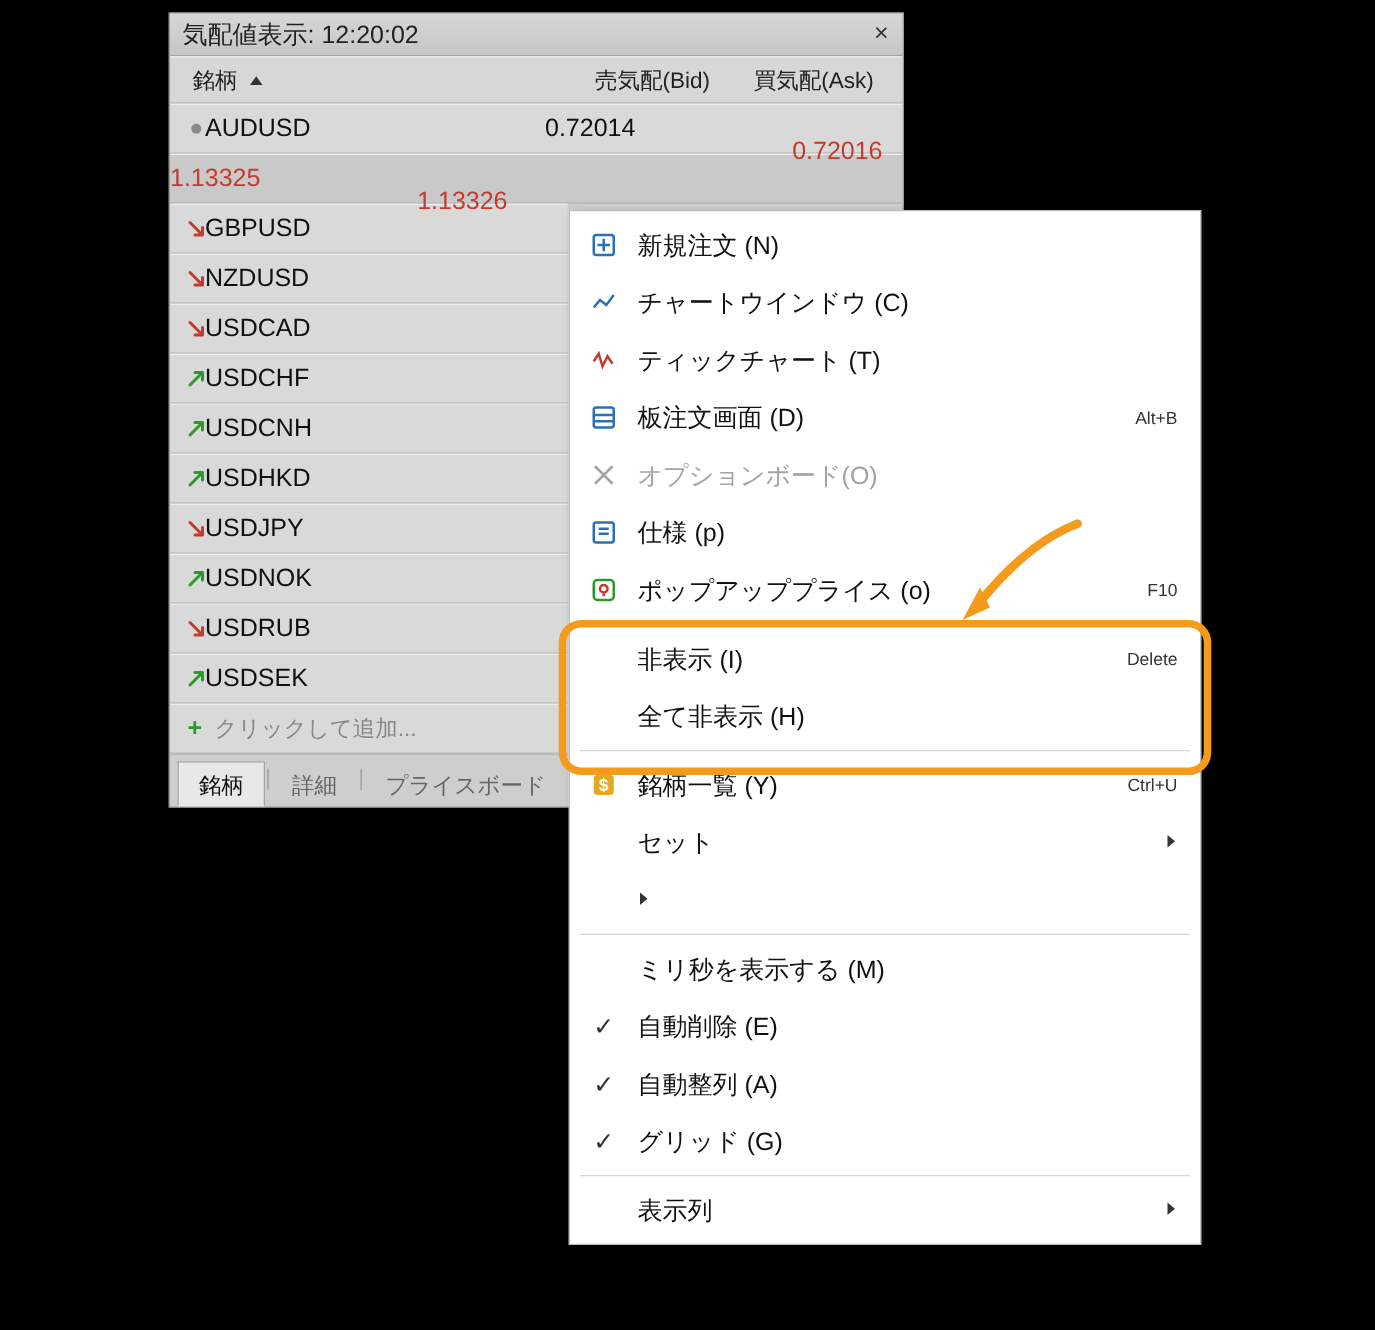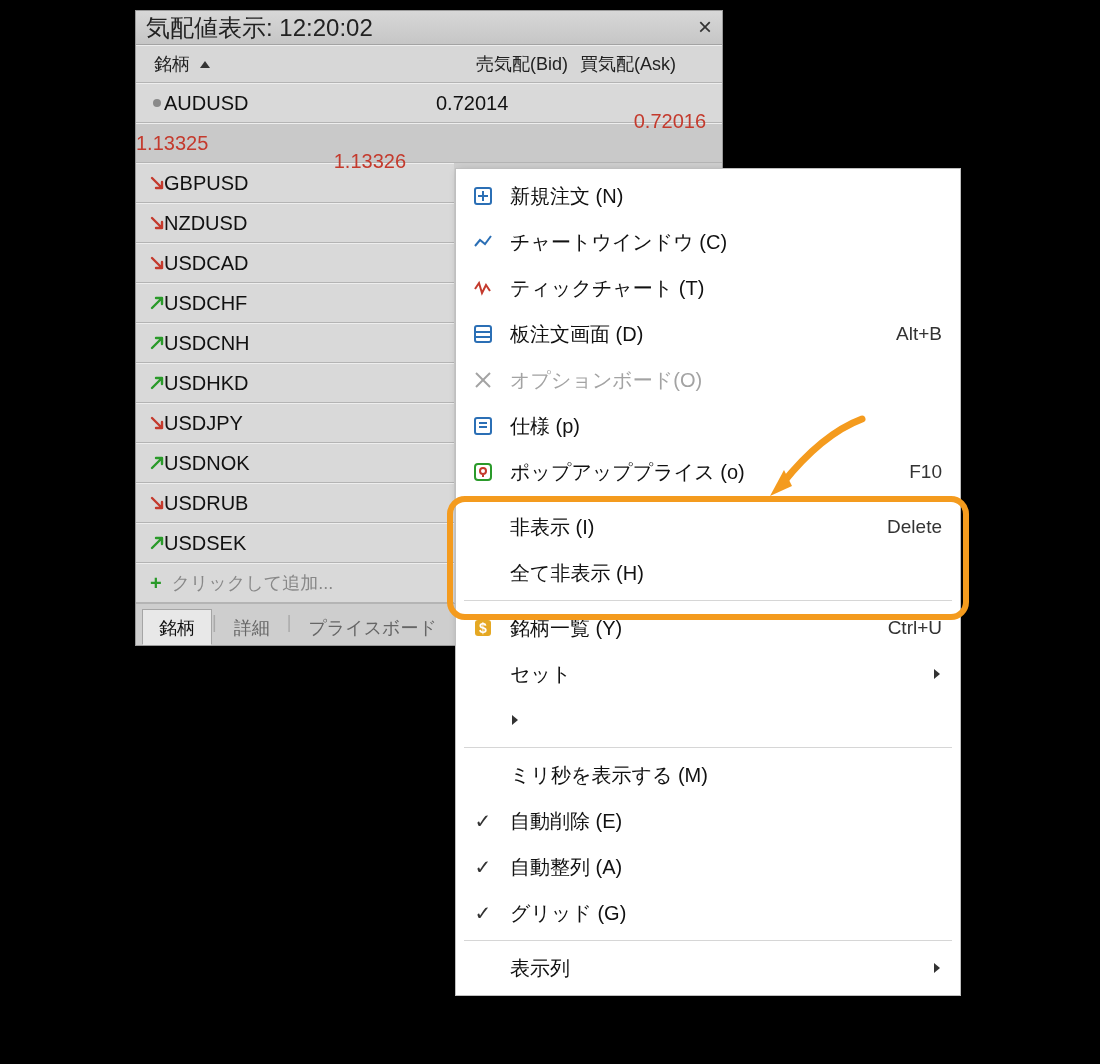--- a/index.html
+++ b/index.html
@@ -21,21 +21,21 @@
     border: 1px solid #9a9a9a;
   }
   .titlebar {
     display: flex;
     align-items: center;
     justify-content: space-between;
     height: 34px;
     padding: 0 6px 0 10px;
     background: linear-gradient(#d7d7d7,#c6c6c6);
     border-bottom: 1px solid #a3a3a3;
-    font-size: 24px;
+    font-size: 20px;
     color: #222;
   }
   .titlebar .close {
     width: 22px; height: 22px;
     text-align: center;
     line-height: 20px;
     color: #333;
     cursor: default;
   }
   .header-row {
@@ -43,21 +43,21 @@
     height: 38px;
     align-items: center;
     background: #d7d7d7;
     border-bottom: 1px solid #b4b4b4;
     border-top: 1px solid #eee;
     font-size: 18px;
     color: #222;
   }
   .col-sym { flex: 0 0 300px; padding-left: 18px; display:flex; align-items:center; gap:10px; }
   .col-bid { flex: 0 0 144px; text-align: right; padding-right: 12px; }
-  .col-ask { flex: 0 0 142px; text-align: left; padding-right: 0; }
+  .col-ask { flex: 0 0 142px; text-align: center; padding-right: 0; }
   .sort-arrow {
     width:0;height:0;
     border-left:5px solid transparent;
     border-right:5px solid transparent;
     border-bottom:7px solid #333;
     display:inline-block;
   }
   .rows { }
   .row {
     display: flex;
@@ -131,21 +131,21 @@
     display:flex;
     align-items:center;
     height:46px;
     padding: 0 18px 0 14px;
     color:#111;
     font-size:20px;
   }
   .mitem.disabled { color:#a3a3a3; }
   .mitem .ico { width:26px; height:26px; flex:0 0 26px; margin-right:14px; display:flex;align-items:center;justify-content:center;}
   .mitem .lbl { flex:1 1 auto; }
-  .mitem .accel { flex:0 0 auto; color:#333; font-size:19px;}
+  .mitem .accel { flex:0 0 auto; color:#333; font-size:14px;}
   .mitem .sub { flex:0 0 auto; }
   .mitem .chk { width:26px;flex:0 0 26px;margin-right:14px;color:#333;text-align:center;}
   .mdiv {
     height:1px;background:#d6d6d6;margin:4px 8px;
   }
 
   .highlight-box {
     position:absolute;
     left:447px;
     top:496px;

